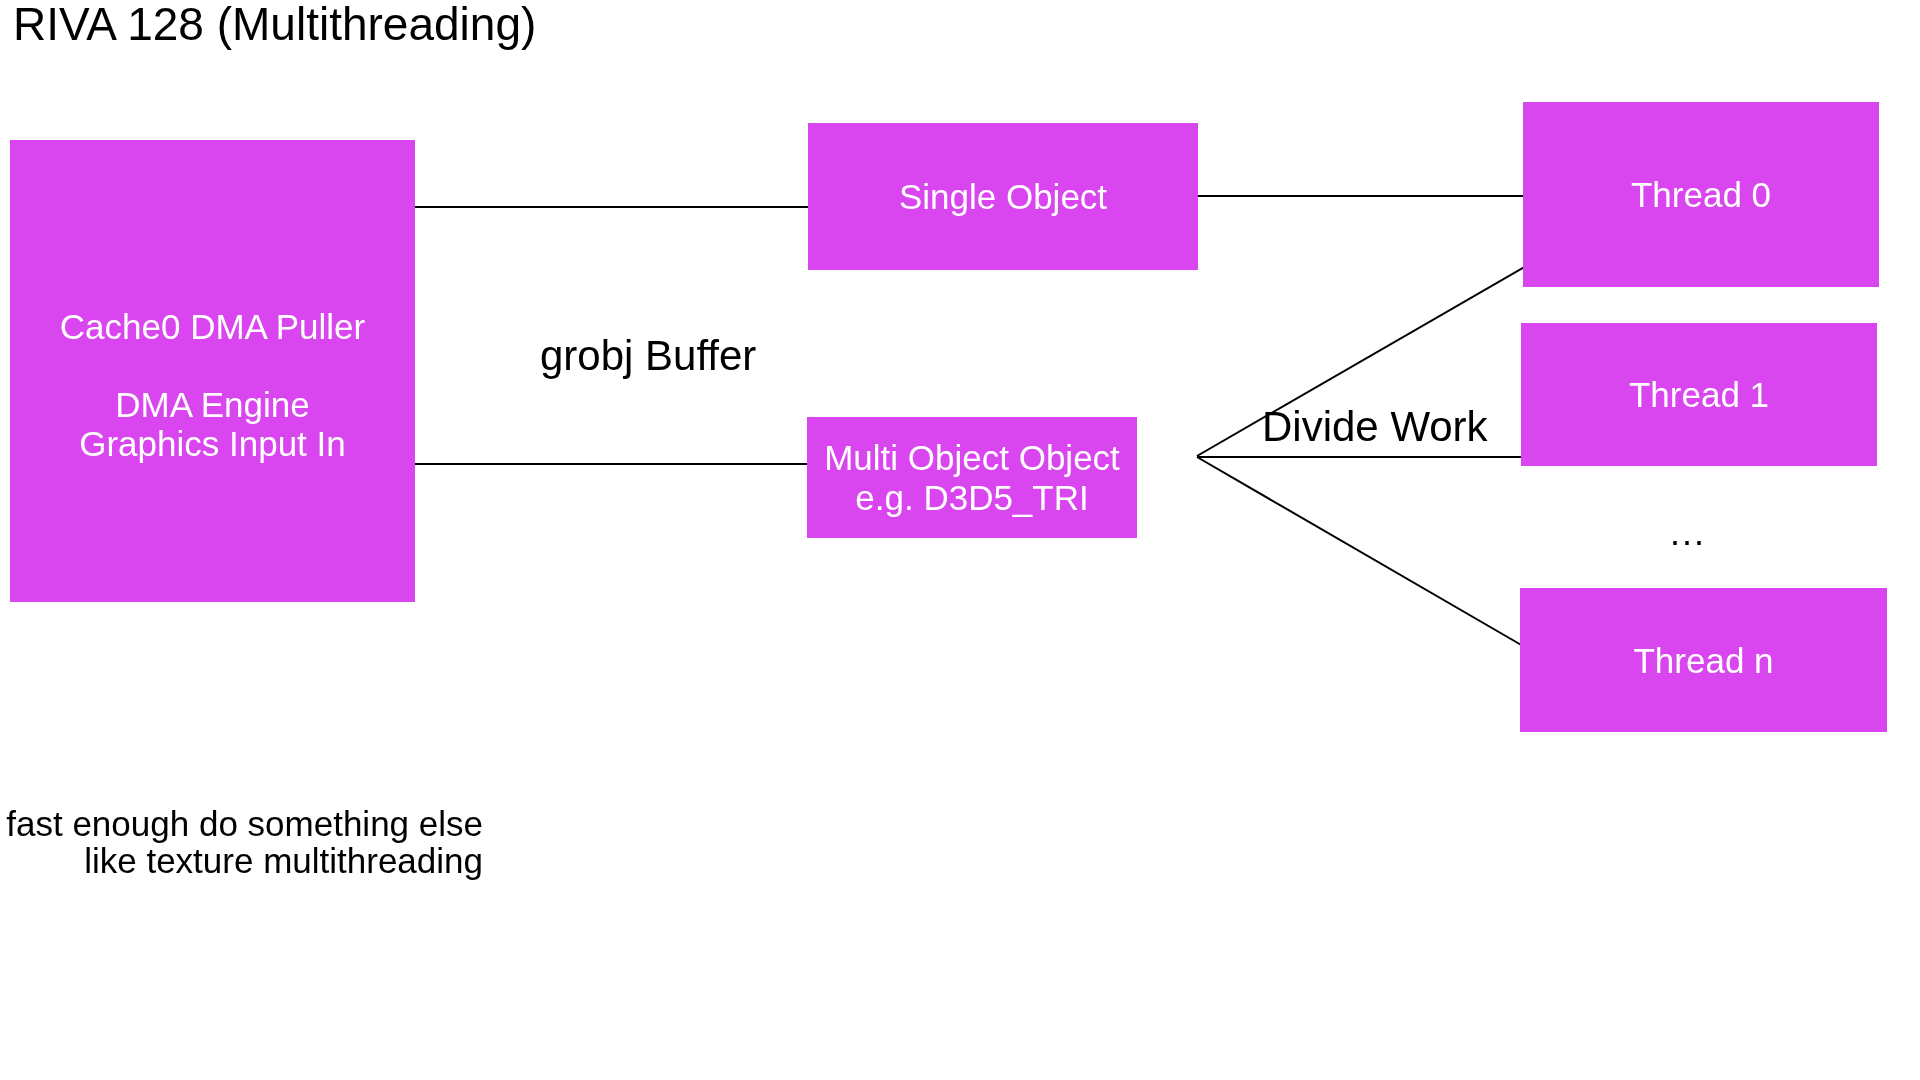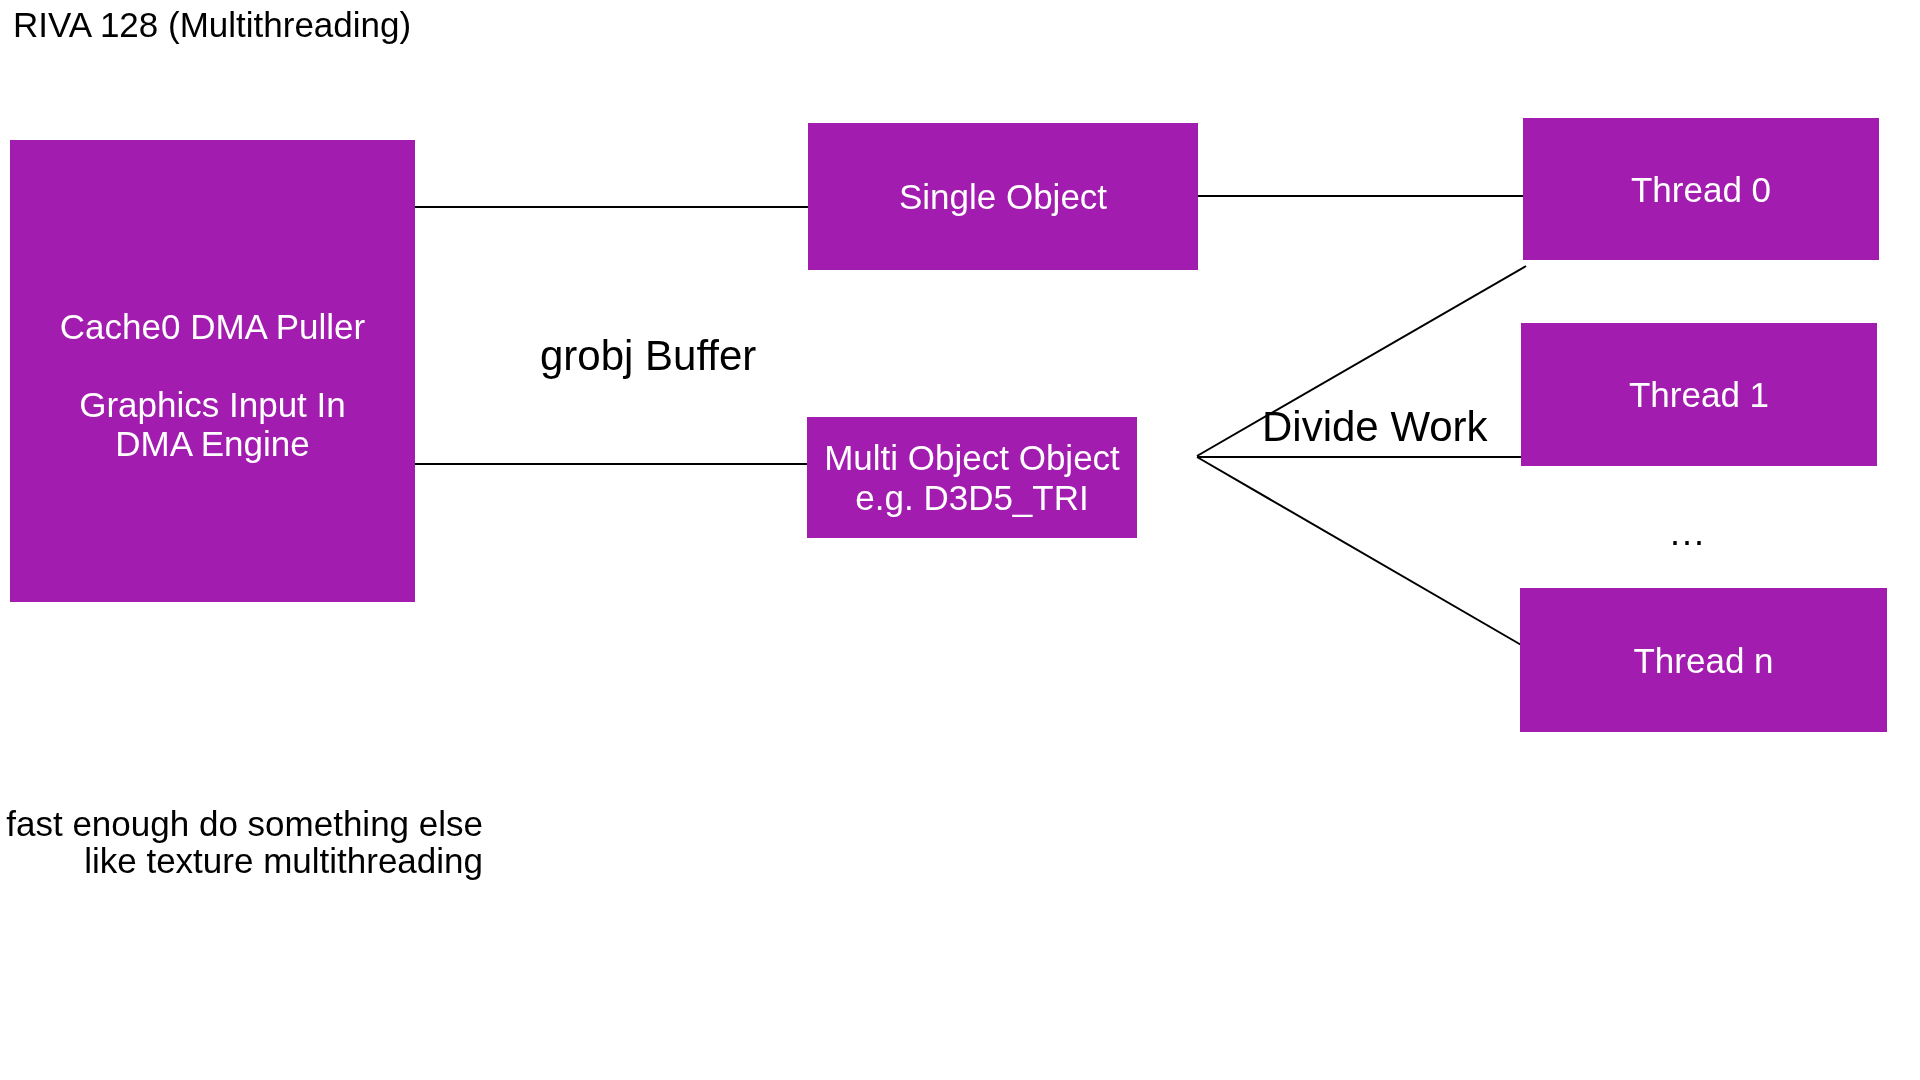--- a/index.html
+++ b/index.html
@@ -13,40 +13,40 @@
     color: #000000;
   }
   .connectors {
     position: absolute;
     left: 0; top: 0;
     width: 1920px; height: 1080px;
   }
   .connectors line { stroke: #000000; stroke-width: 2; }
   .box {
     position: absolute;
-    background: #a21caf;
+    background: #d946ef;
     color: #ffffff;
     display: flex;
     flex-direction: column;
     align-items: center;
     justify-content: center;
     text-align: center;
     font-size: 35px;
     line-height: 40px;
   }
   .box .bl { min-height: 39px; line-height: 39px; white-space: pre; }
   .box .ml { min-height: 40px; line-height: 40px; white-space: pre; }
   .label {
     position: absolute;
     font-size: 42px;
     line-height: 37px;
     color: #000000;
     white-space: nowrap;
   }
-  .title { font-size: 35px; }
+  .title { font-size: 46px; }
   .dma-text { transform: translateY(14px); }
   .note {
     position: absolute;
     top: 805px;
     right: 1437px; 
     text-align: right;
     font-size: 35px;
     line-height: 37px;
     color: #000000;
   }
@@ -73,39 +73,39 @@
     <line x1="1197" y1="457" x2="1523" y2="457"></line>
     <line x1="1197" y1="457" x2="1523" y2="646"></line>
   </svg>
 
   <div class="label title" style="left:13px; top:6px;">RIVA 128 (Multithreading)</div>
 
   <div class="box" style="left:10px; top:140px; width:405px; height:462px;">
     <div class="dma-text">
       <div class="bl">Cache0 DMA Puller</div>
       <div class="bl"></div>
+      <div class="bl">DMA Engine</div>
       <div class="bl">Graphics Input In</div>
-      <div class="bl">DMA Engine</div>
     </div>
   </div>
 
   <div class="label" style="left:540px; top:337px;">grobj Buffer</div>
 
   <div class="box" style="left:808px; top:123px; width:390px; height:147px;">
     <div class="bl">Single Object</div>
   </div>
 
   <div class="box" style="left:807px; top:417px; width:330px; height:121px;">
     <div class="ml">Multi Object Object</div>
     <div class="ml">e.g. D3D5_TRI</div>
   </div>
 
   <div class="label" style="left:1262px; top:408px;">Divide Work</div>
 
-  <div class="box" style="left:1523px; top:102px; width:356px; height:142px;margin-top:16px;">
+  <div class="box" style="left:1523px; top:102px; width:356px; height:185px;">
     <div class="bl">Thread 0</div>
   </div>
 
   <div class="box" style="left:1521px; top:323px; width:356px; height:143px;justify-content:center;">
     <div class="bl">Thread 1</div>
   </div>
 
   <div class="ellipsis">...</div>
 
   <div class="box" style="left:1520px; top:588px; width:367px; height:144px;">

